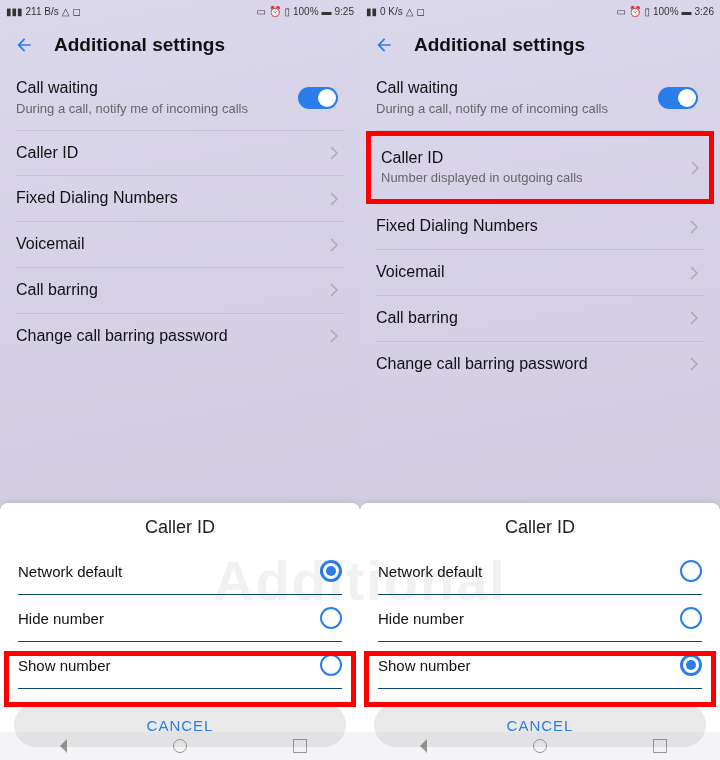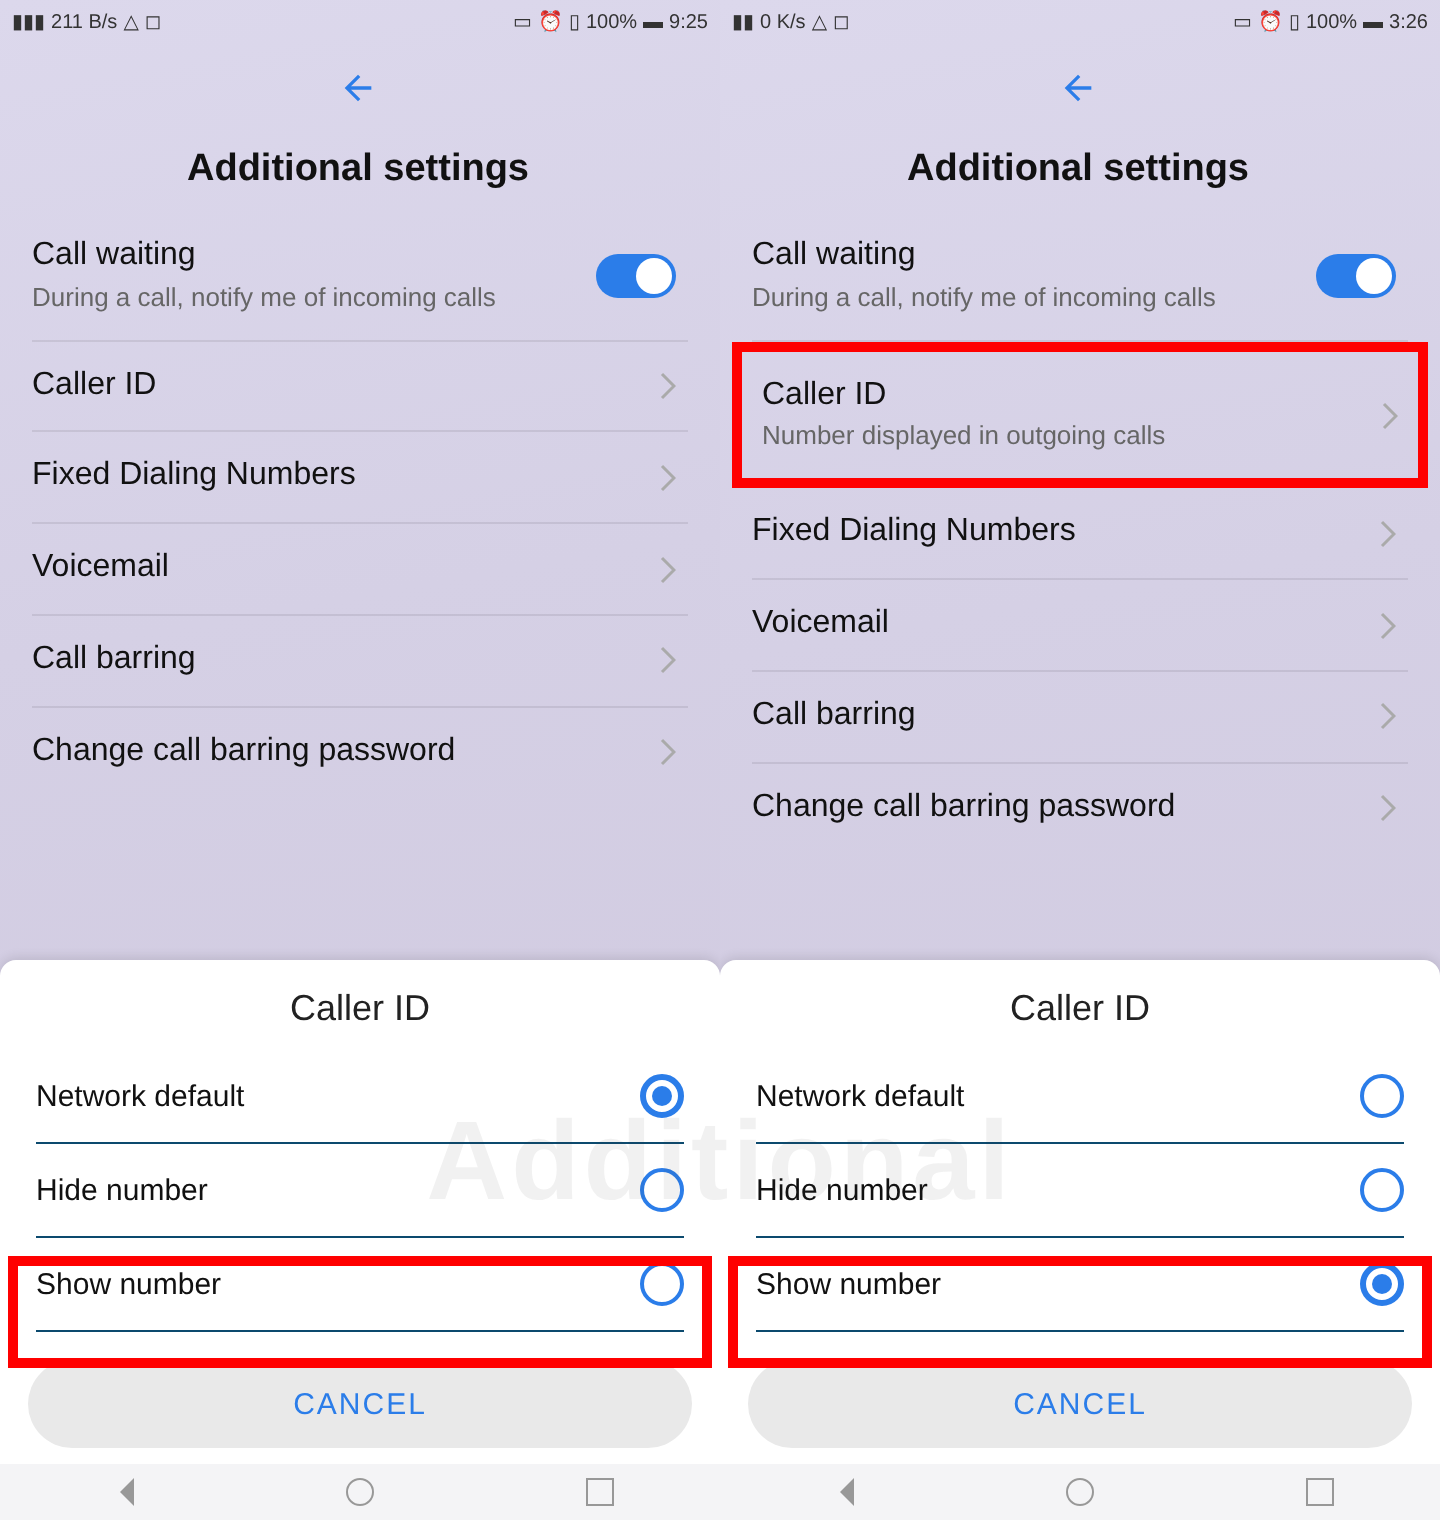--- a/index.html
+++ b/index.html
@@ -27,21 +27,20 @@
     padding: 0 6px;
     font-size: 10px;
     color: #333;
   }
   .sb-left, .sb-right { display: flex; align-items: center; gap: 3px; }
   .header {
     display: flex;
     align-items: center;
     padding: 12px 16px 10px 14px;
     gap: 20px;
-    flex-direction: column;
   }
   .back-arrow { width: 20px; height: 20px; display: flex; align-items: center; justify-content: center; }
   .header-title {
     font-size: 19px;
     font-weight: 600;
     color: #111;
   }
   .list { padding: 0 16px; }
   .item {
     padding: 12px 6px 12px 0;
@@ -117,21 +116,21 @@
     border-radius: 50%;
     display: flex; align-items: center; justify-content: center;
   }
   .radio.selected::after {
     content: "";
     width: 10px; height: 10px;
     background: #2b7de9;
     border-radius: 50%;
   }
   .radio.selected { border-width: 3px; }
-  .sheet-cancel-wrap { padding: 14px 14px 36px; }
+  .sheet-cancel-wrap { padding: 14px 14px 13px; }
   .sheet-cancel {
     width: 100%;
     height: 44px;
     border-radius: 22px;
     background: #e9e9e9;
     border: none;
     color: #2b7de9;
     font-size: 15px;
     letter-spacing: 1px;
   }

